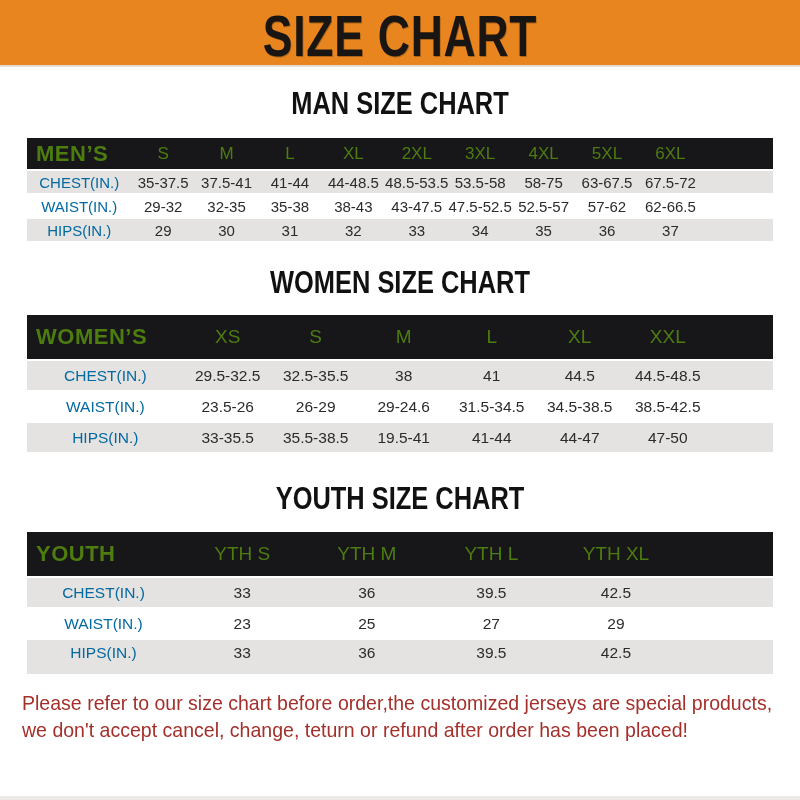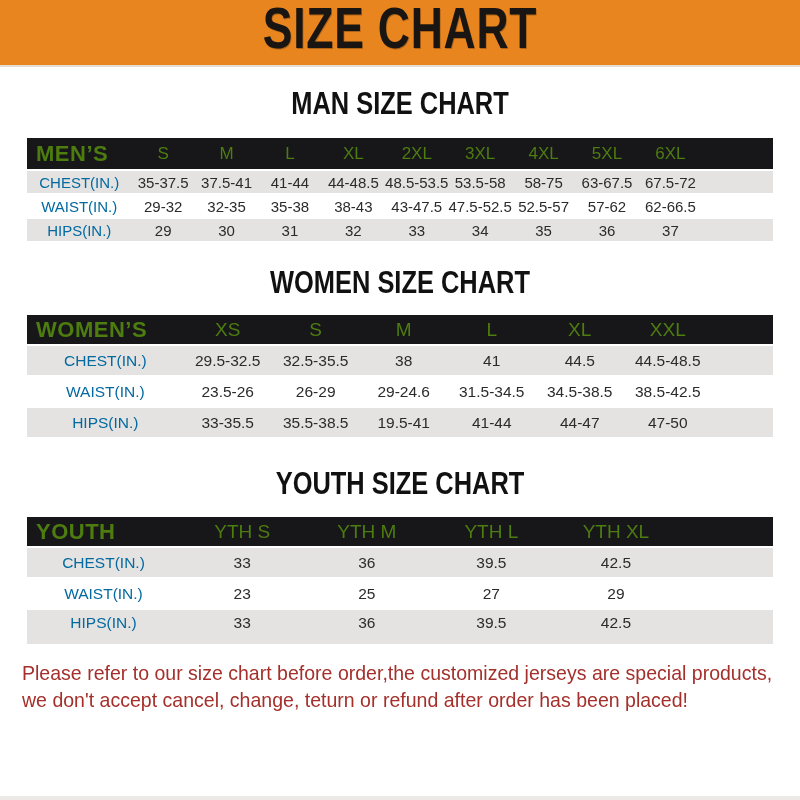--- a/index.html
+++ b/index.html
@@ -11,21 +11,21 @@
     font-family: "Liberation Sans", sans-serif;
     color: #1c1c1c;
     overflow: hidden;
   }
 
   
   .banner {
     height: 67px;
     background: var(--orange, #E8851F);
     border-bottom: 2px solid #e3ddd4;
-    display: flex; align-items: flex-start; justify-content: center;
+    display: flex; align-items: flex-end; justify-content: center;
   }
   .banner h1 {
     margin: 0;
     font-size: 57px; line-height: 1;
     font-weight: bold;
     letter-spacing: 1px;
     color: #181512;
     transform: scaleX(0.78);
     text-shadow: 1px 1px 0 rgba(0,0,0,0.25);
     white-space: nowrap;
@@ -69,21 +69,21 @@
 
   
   .t0 col.label  { width: 14%;  } .t0 col.data { width: 8.5%;  } .t0 col.spacer { width: 9.5%;  }
   .t1 col.label  { width: 21%;  } .t1 col.data { width: 11.8%; } .t1 col.spacer { width: 8.2%;  }
   .t2 col.label  { width: 20.5%;} .t2 col.data { width: 16.7%; } .t2 col.spacer { width: 12.7%; }
 
   .t0 thead th { height: 32px; font-size: 17px; }
   .t0 th.corner { font-size: 22px; }
   .t0 tbody td { height: 24px; font-size: 15px; }
 
-  .t1 thead th, .t2 thead th { height: 30px; font-size: 19px; }
+  .t1 thead th, .t2 thead th { height: 45px; font-size: 19px; }
   .t1 th.corner, .t2 th.corner { font-size: 22px; }
   .t1 tbody td, .t2 tbody td { height: 31px; font-size: 15.5px; }
 
   .t2 { border-bottom: 7px solid var(--stripe, #E4E3E1); }
 
   
   .footer-note { margin: 15px 20px 0 22px; }
   .footer-note p {
     margin: 0;
     font-size: 21px; line-height: 27px;

